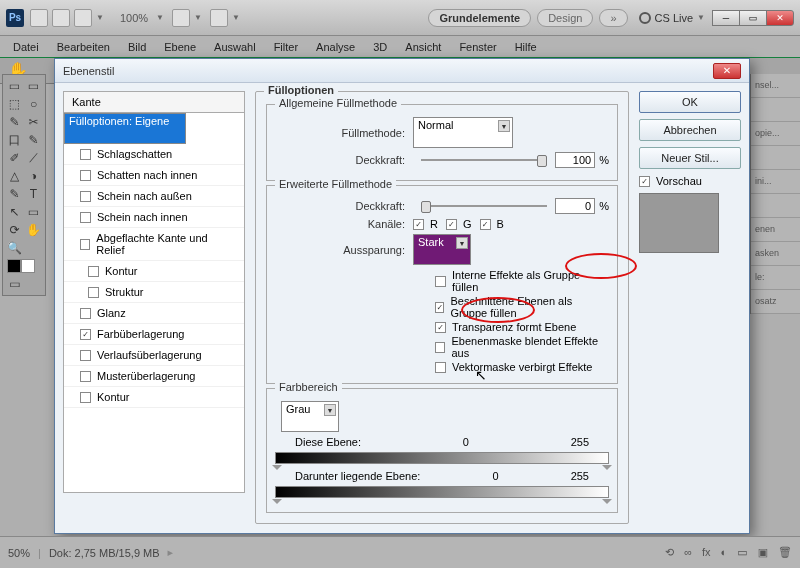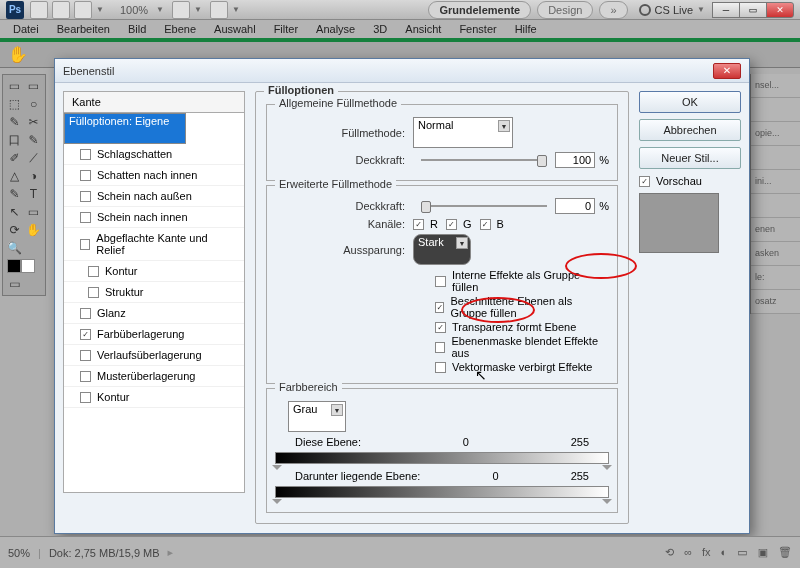--- a/index.html
+++ b/index.html
@@ -1,30 +1,30 @@
 <!DOCTYPE html>
 <html><head>
 <meta charset="utf-8">
 <style>
 *{box-sizing:border-box;margin:0;padding:0;font-family:"Segoe UI",Tahoma,sans-serif;font-size:11px;}
 body{background:#b0b0b0;overflow:hidden;}
 .app{width:800px;height:568px;background:#afafaf;position:relative;}
-.titlebar{height:20px;background:linear-gradient(#d8d8d8,#b8b8b8);display:flex;align-items:center;padding:0 6px;border-bottom:1px solid #888;}
+.titlebar{height:36px;background:linear-gradient(#d8d8d8,#b8b8b8);display:flex;align-items:center;padding:0 6px;border-bottom:1px solid #888;}
 .ps-logo{width:18px;height:18px;background:#123055;color:#8fc3ff;font-weight:bold;font-size:10px;display:flex;align-items:center;justify-content:center;border-radius:2px;margin-right:6px;}
 .ticon{width:18px;height:18px;background:#e0e0e0;border:1px solid #999;margin-right:4px;border-radius:2px;}
 .zoom{margin:0 8px;color:#555;}
 .caret{font-size:8px;color:#666;margin-right:8px;}
 .pill{background:#d5d5d5;border:1px solid #999;border-radius:10px;padding:2px 10px;color:#666;margin:0 3px;}
 .pill.active{font-weight:bold;color:#333;}
 .cslive{margin-left:8px;color:#333;display:flex;align-items:center;}
 .ring{width:12px;height:12px;border:2px solid #555;border-radius:50%;margin-right:4px;}
 .winbtns{margin-left:auto;display:flex;}
 .wbtn{width:28px;height:16px;border:1px solid #777;background:linear-gradient(#f0f0f0,#c8c8c8);display:flex;align-items:center;justify-content:center;font-size:9px;margin-left:-1px;}
 .wbtn.close{background:linear-gradient(#e88,#c33);color:#fff;border-radius:0 3px 3px 0;}
-.menubar{height:22px;background:#b4b4b4;display:flex;align-items:center;padding:0 4px;border-bottom:4px solid #15803d;}
+.menubar{height:22px;background:#b4b4b4;display:flex;align-items:center;padding:0 4px;border-bottom:1px solid #15803d;}
 .mitem{padding:3px 9px;color:#222;cursor:default;}
 .optbar{height:26px;background:#a5a5a5;border-bottom:1px solid #777;display:flex;align-items:center;padding:0 8px;}
 .hand{font-size:16px;color:#333;}
 .toolbox{position:absolute;left:2px;top:74px;width:44px;background:#a5a5a5;border:1px solid #777;padding:2px;}
 .trow{display:flex;}
 .tool{width:20px;height:18px;border:1px solid transparent;display:flex;align-items:center;justify-content:center;font-size:12px;color:#333;}
 .swatch{display:flex;flex-wrap:wrap;padding:2px;}
 .sw{width:14px;height:14px;border:1px solid #888;}
 .rpanel{position:absolute;right:0;top:74px;width:50px;background:#b5b5b5;border-left:1px solid #777;}
 .rpitem{height:24px;border-bottom:1px solid #999;font-size:9px;color:#555;padding:6px 4px;overflow:hidden;}
@@ -47,21 +47,21 @@
 .cb.ck::before{content:"✓";}
 .mid{flex:1;}
 .gbox{border:1px solid #aaa;border-radius:2px;padding:8px 10px 10px;margin-bottom:8px;position:relative;}
 .gtitle{position:absolute;top:-8px;left:8px;background:#edf2f7;padding:0 4px;font-weight:bold;color:#333;}
 .gboxin{border:1px solid #aaa;padding:8px;margin-top:4px;position:relative;}
 .gboxin .gt2{position:absolute;top:-8px;left:8px;background:#edf2f7;padding:0 4px;color:#333;}
 .frow{display:flex;align-items:center;margin:4px 0;}
 .flbl{width:138px;text-align:right;padding-right:8px;color:#333;}
 .sel{border:1px solid #888;background:#fff;padding:1px 16px 16px 4px;position:relative;min-width:100px;display:inline-block;}
 .sel.sm{min-width:58px;}
-.sel.blue{background:#404040;color:#fff;border-radius:8px;}
+.sel.blue{background:#701a75;color:#fff;}
 .sarrow{position:absolute;right:2px;top:2px;width:12px;height:12px;background:#ddd;border:1px solid #999;font-size:7px;display:flex;align-items:center;justify-content:center;color:#333;}
 .ninput{width:40px;border:1px solid #888;background:#fff;padding:1px 3px;text-align:right;}
 .slider{flex:1;margin:0 8px;height:14px;position:relative;}
 .track{position:absolute;top:6px;left:0;right:0;height:2px;background:#999;}
 .thumb{position:absolute;top:2px;width:10px;height:12px;background:#e0e0e0;border:1px solid #777;border-radius:2px;}
 .chrow{display:flex;align-items:center;margin:2px 0 2px 160px;}
 .gradient-bar{height:12px;background:linear-gradient(to right,#000,#fff);border:1px solid #888;margin:2px 0 6px;position:relative;}
 .gtri{position:absolute;top:12px;width:0;height:0;border:5px solid transparent;border-top-color:#999;}
 .lblrow{display:flex;justify-content:space-between;margin:0 20px 4px;}
 .right{width:102px;}
@@ -297,21 +297,21 @@
                 <div class="chrow">
                   <div class="cb"></div>
                   <span>Vektormaske verbirgt Effekte</span>
                 </div>
               </div>
           </div>
 
           <div class="gboxin">
             <div class="gt2">Farbbereich</div>
             <div class="frow" style="margin-left:0">
-              <div class="sel sm" style="margin-left:13px"><span>Grau</span><div class="sarrow">▼</div></div>
+              <div class="sel sm" style="margin-left:6px"><span>Grau</span><div class="sarrow">▼</div></div>
             </div>
             <div class="lblrow">
                 <span>Diese Ebene:</span>
                 <span>0</span>
                 <span>255</span>
               </div>
             <div class="gradient-bar">
                 <div class="gtri" style="left:-4px"></div>
                 <div class="gtri" style="right:-4px"></div>
               </div>

